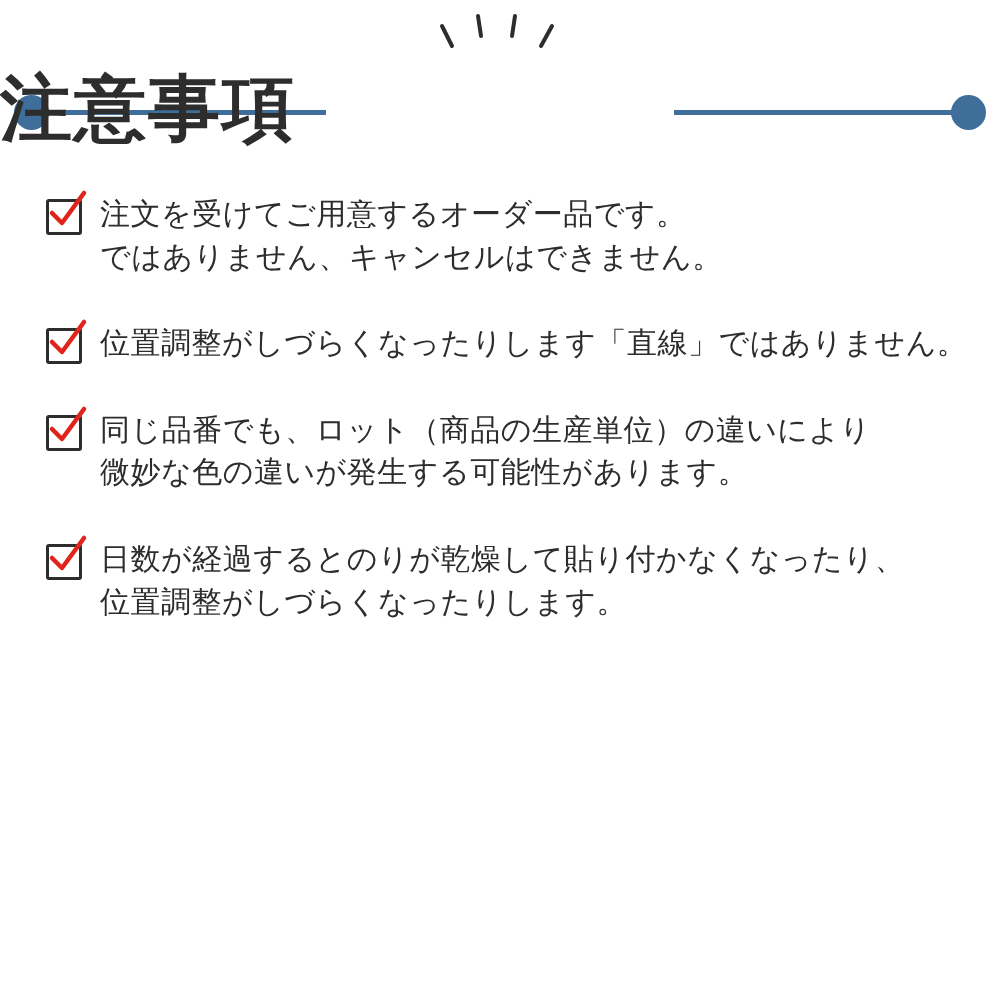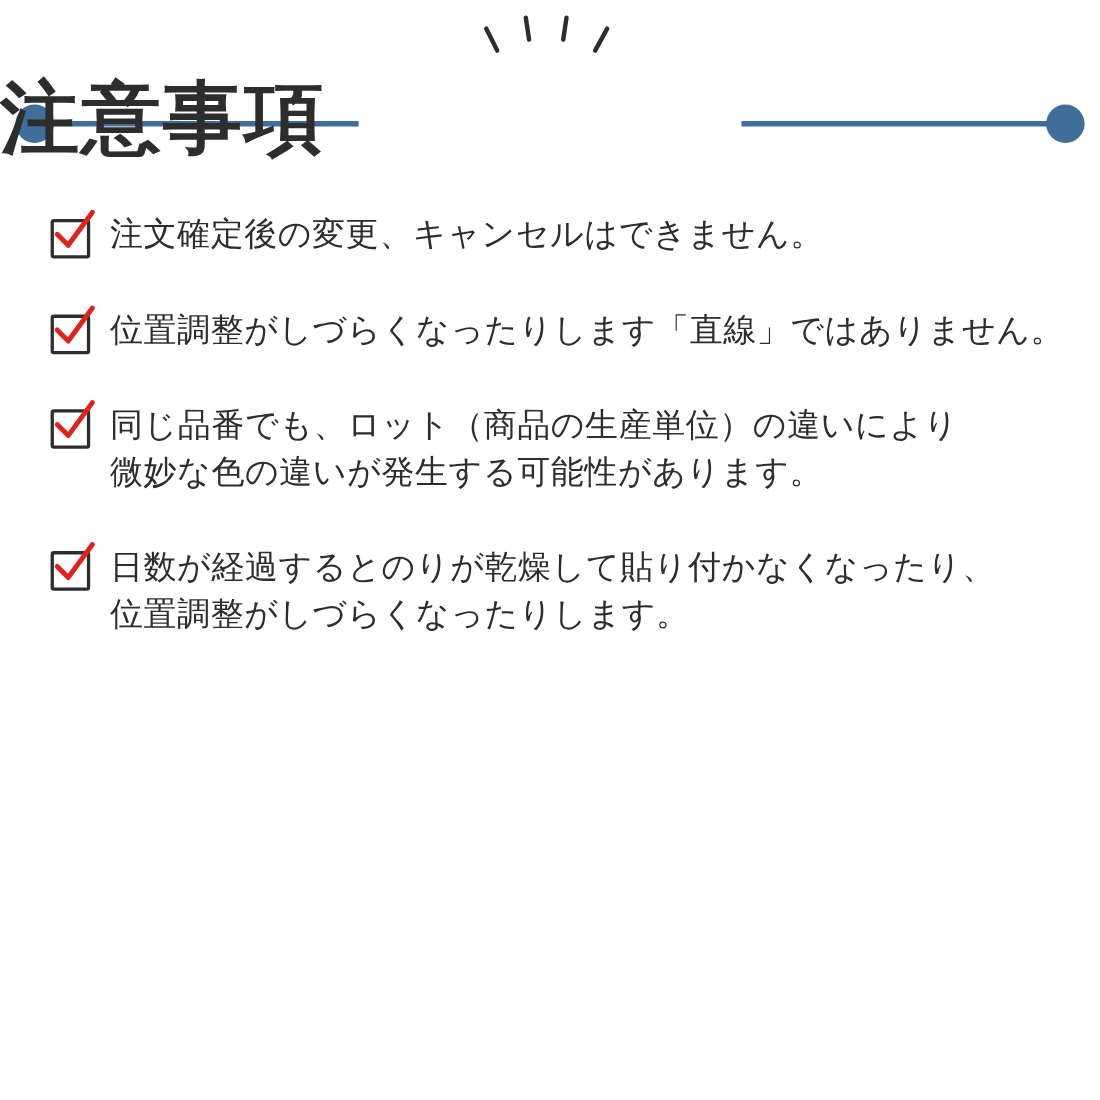--- a/index.html
+++ b/index.html
@@ -154,21 +154,22 @@
   <div class="notice-list">
 
     <div class="notice-item">
       <div class="check-box">
         <div class="box"></div>
         <svg class="tick" viewBox="0 0 46 46" xmlns="http://www.w3.org/2000/svg">
           <polyline points="8,24 18,34 40,4" fill="none" stroke="#e0241b" stroke-width="4.5" stroke-linecap="round" stroke-linejoin="round"></polyline>
         </svg>
       </div>
       <div class="notice-lines">
-        <div class="notice-line"><span>注文確定後の変更、キャンセルはできません。</span></div>
+        <div class="notice-line"><span>注文を受けてご用意するオーダー品です。</span></div>
+        <div class="notice-line"><span>ではありません、キャンセルはできません。</span></div>
       </div>
     </div>
 
 
     <div class="notice-item">
       <div class="check-box">
         <div class="box"></div>
         <svg class="tick" viewBox="0 0 46 46" xmlns="http://www.w3.org/2000/svg">
           <polyline points="8,24 18,34 40,4" fill="none" stroke="#e0241b" stroke-width="4.5" stroke-linecap="round" stroke-linejoin="round"></polyline>
         </svg>

